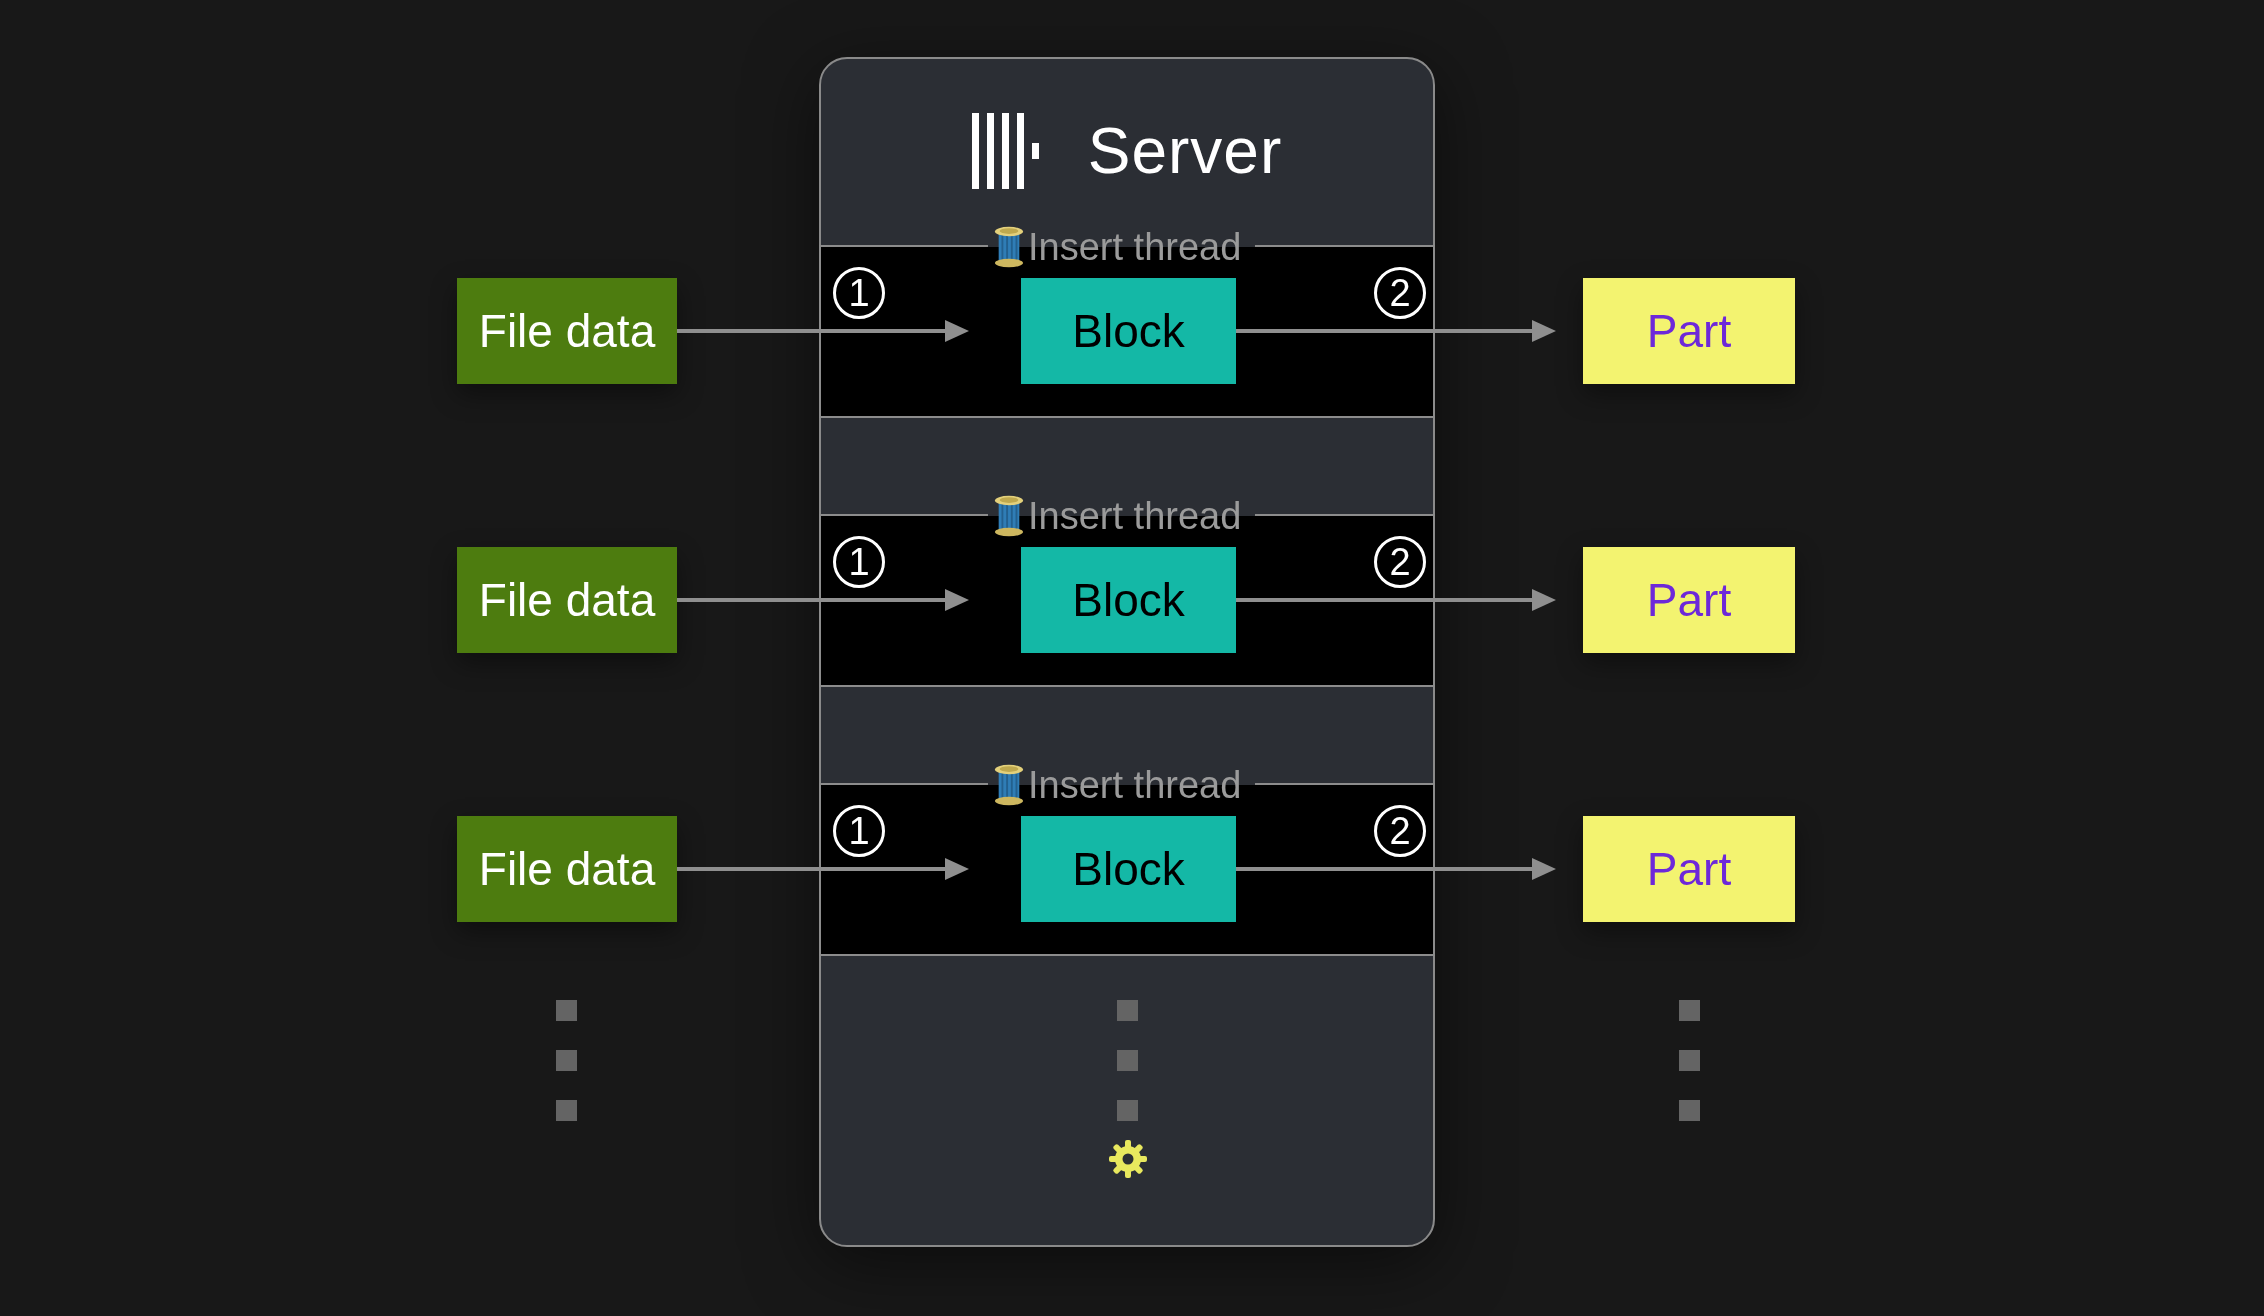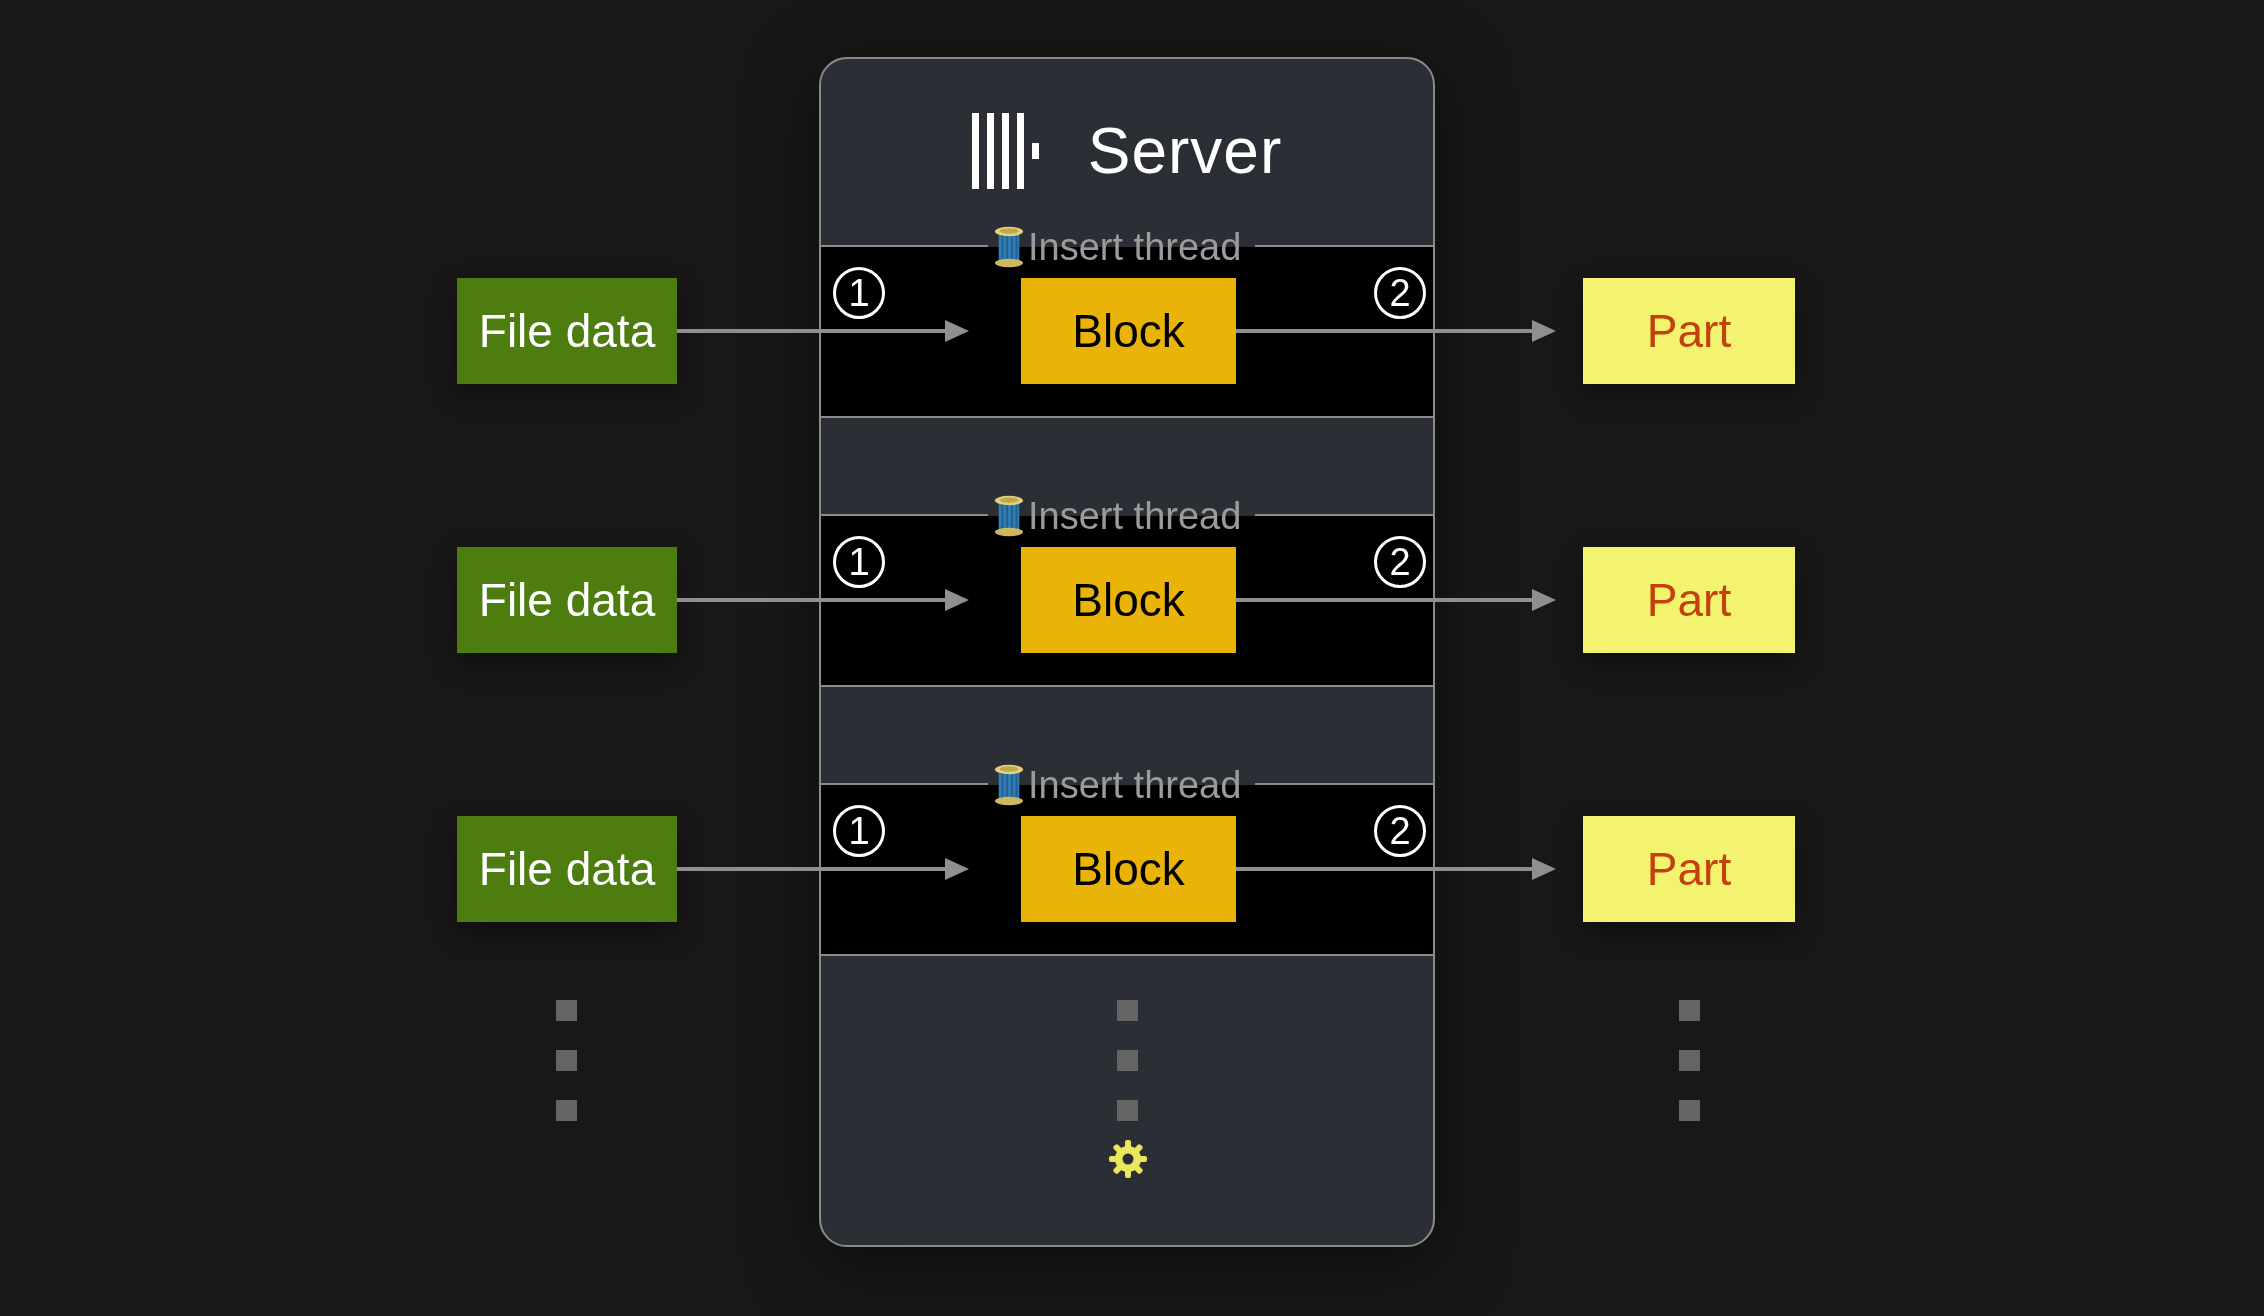--- a/index.html
+++ b/index.html
@@ -42,32 +42,32 @@
     position:absolute; top:20px; width:52px; height:52px; box-sizing:border-box;
     border:3px solid #ffffff; border-radius:50%;
     color:#ffffff; font-size:38px; line-height:1;
     display:flex; align-items:center; justify-content:center;
   }
   .badge.in  { left:12px; }
   .badge.out { left:553px; }
 
   .block {
     position:absolute; left:200px; top:31px; width:215px; height:106px;
-    background:#eab308; color:#000000; font-size:46px;
+    background:#14b8a6; color:#000000; font-size:46px;
     display:flex; align-items:center; justify-content:center;
   }
 
   
   .side-box {
     position:absolute; width:220px; height:106px;
     display:flex; align-items:center; justify-content:center;
     font-size:46px; box-shadow:0 10px 24px rgba(0,0,0,.4);
   }
   .file { left:457px; background:#4d7c0f; color:#ffffff; }
-  .part { left:1583px; width:212px; background:#f3f370; color:#c2410c; }
+  .part { left:1583px; width:212px; background:#f3f370; color:#6d28d9; }
   .vr1 { top:278px; } .vr2 { top:547px; } .vr3 { top:816px; }
 
   
   .arrow-line { position:absolute; height:4px; background:#8f8f8f; }
   .arrow-head {
     position:absolute; width:0; height:0;
     border-top:11px solid transparent; border-bottom:11px solid transparent;
     border-left:24px solid #8f8f8f;
   }
   .a1 { left:677px;  width:268px; }

